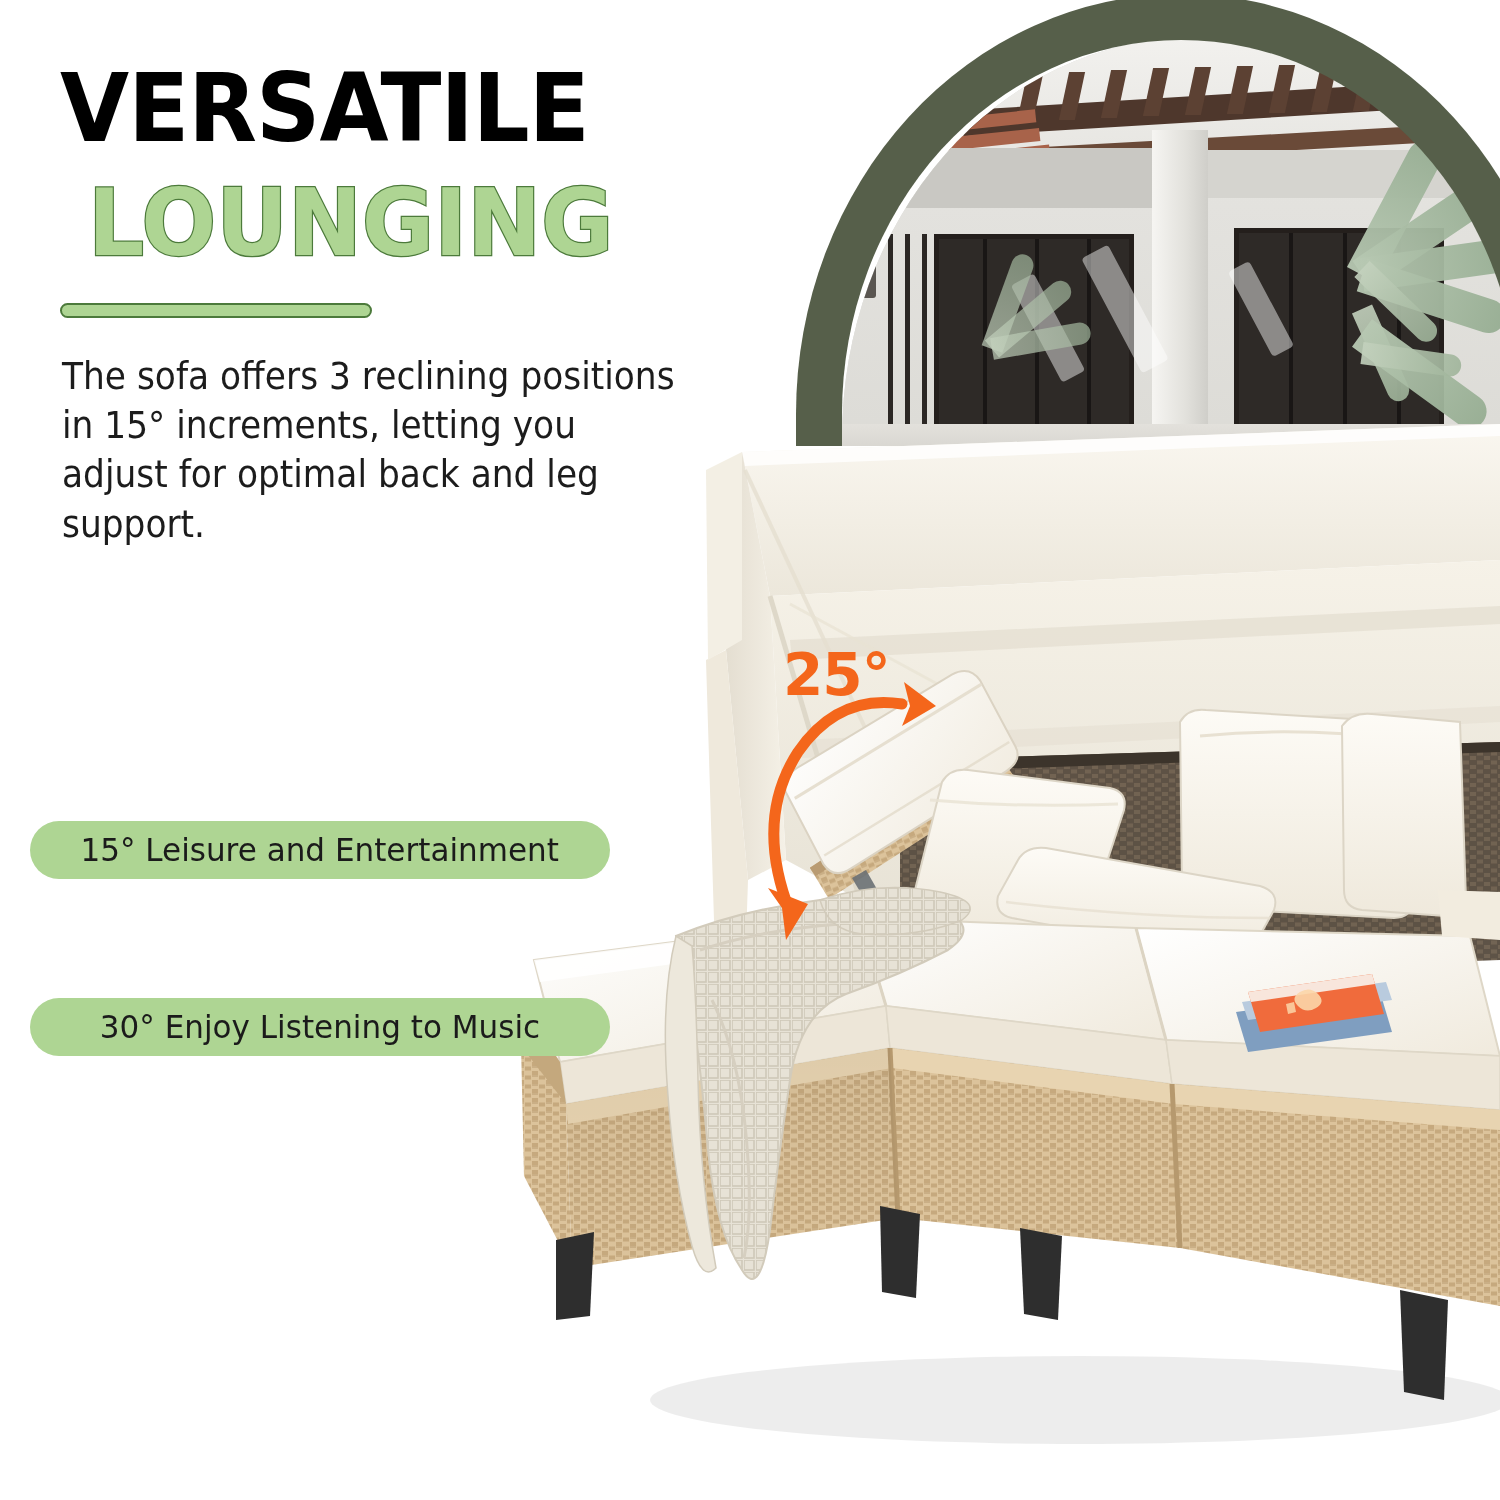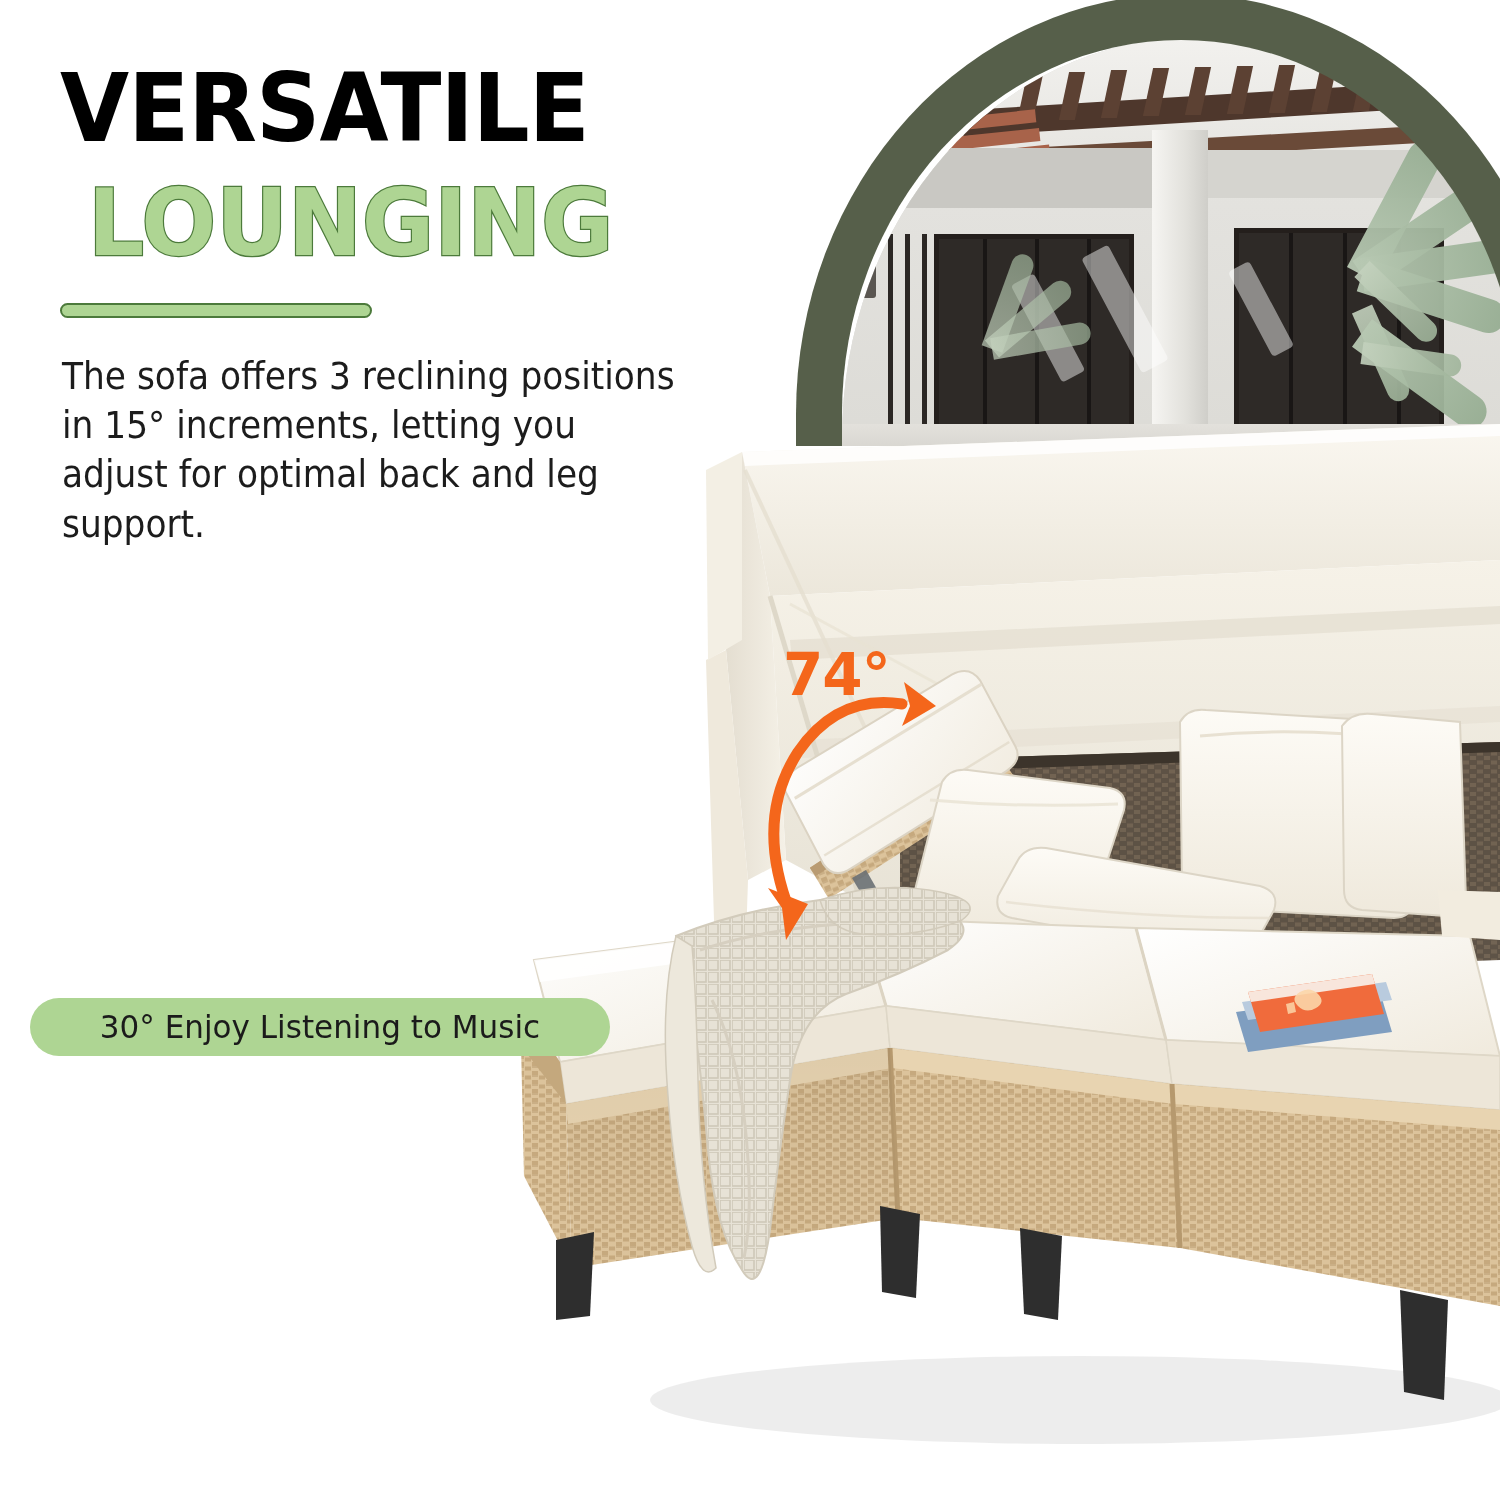--- a/index.html
+++ b/index.html
@@ -367,24 +367,27 @@
     <path d="M1300,992 q10,-6 18,2 q8,8 -2,14 q-10,6 -18,-2 q-8,-8 2,-14 Z" fill="#FBD6A8" opacity=".9"></path>
     <path d="M1286,1004 l8,-2 l2,10 l-8,2 Z" fill="#FBD6A8" opacity=".85"></path>
   </svg>
 
   <svg class="arrow-svg" viewBox="0 0 300 350">
     <path d="M100,292 Q64,200 108,132 Q148,74 212,84" stroke="#F4661B" stroke-width="11" fill="none" stroke-linecap="round"></path>
     <path d="M214,62 L246,86 L212,106 L220,86 Z" fill="#F4661B"></path>
     <path d="M78,268 L118,284 L96,320 L92,288 Z" fill="#F4661B"></path>
   </svg>
 
-  <div class="deg-label">74°</div>
+  <div class="deg-label">25°</div>
 
   <div class="headline-1">VERSATILE</div>
   <div class="headline-2">LOUNGING</div>
   <div class="divider"></div>
   <div class="body-copy">The sofa offers 3 reclining positions in 15° increments, letting you adjust for optimal back and leg support.</div>
 
+  <div class="pill pill-1">
+    <span>15° Leisure and Entertainment</span>
+  </div>
   <div class="pill pill-2">
     <span>30° Enjoy Listening to Music</span>
   </div>
 
 </div>
 
 </body></html>

